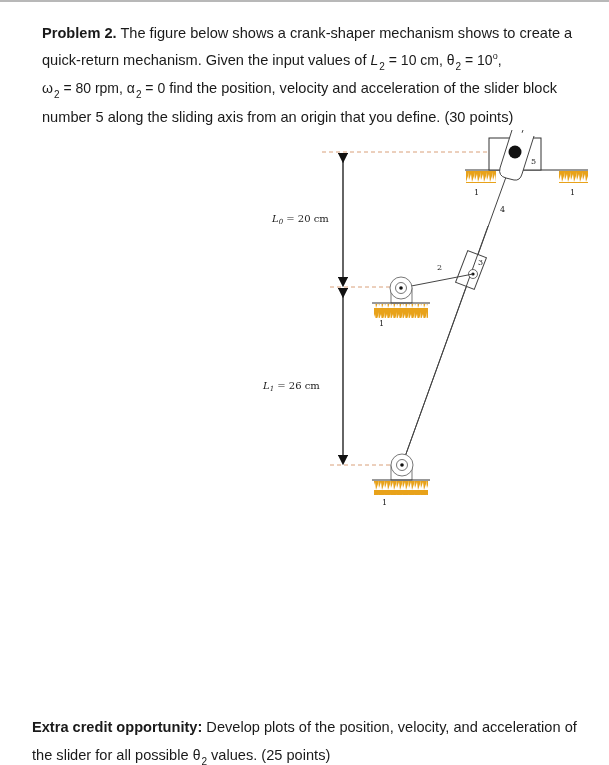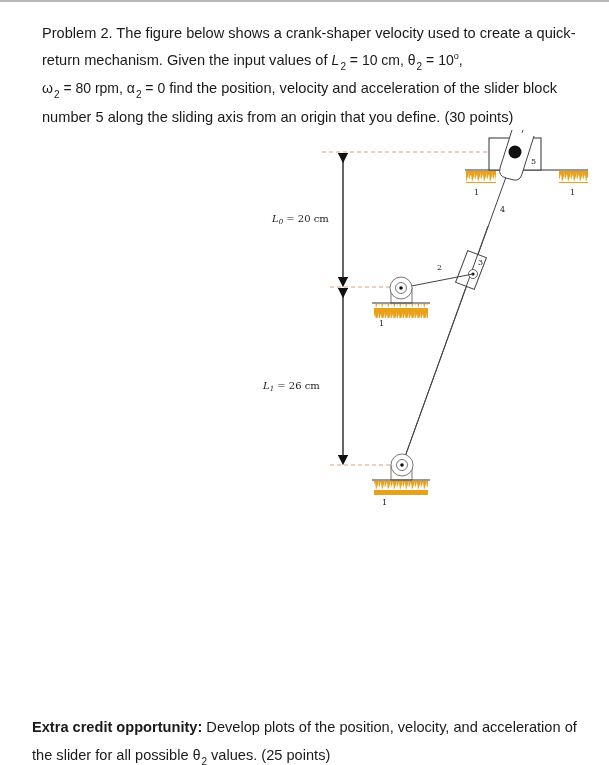--- a/index.html
+++ b/index.html
@@ -1,33 +1,33 @@
 <!DOCTYPE html>
 <html><head>
   <meta charset="utf-8">
   <style>
     html, body { margin: 0; padding: 0; background: #ffffff; }
     body { width: 609px; height: 765px; position: relative; overflow: hidden; font-family: "Liberation Sans", sans-serif; color: #1a1a1a; }
     .top-rule { position: absolute; left: 0; top: 0; width: 609px; height: 2px; background: #b8b8b8; }
     .problem { position: absolute; left: 42px; top: 20px; width: 560px; font-size: 14.6px; line-height: 26.5px; }
-    .problem b { font-weight: normal; }
+    .problem b { font-weight: bold; }
     .math { font-family: Liberation Sans, sans-serif; font-size: 14px; }
     .math i { font-style: italic; }
     .sub { font-size: 10px; position: relative; top: 5px; margin-left: 1px; }
     .sup { font-size: 9px; position: relative; top: -6px; }
     .figure { position: absolute; left: 0; top: 130px; width: 609px; height: 400px; }
     .extra { position: absolute; left: 32px; top: 713px; width: 560px; font-size: 14.6px; line-height: 28px; }
   </style>
 </head>
 <body>
 
 <div class="top-rule"></div>
 
 <div class="problem">
-  <b>Problem 2.</b><span> The figure below shows a crank-shaper velocity used to create a quick-return mechanism. Given the input values of </span><span class="math"><i>L</i><span class="sub">2</span><span> = 10 cm, </span><span>θ</span><span class="sub">2</span><span> = 10</span><span class="sup">o</span><span>,</span></span><br>
+  <b>Problem 2.</b><span> The figure below shows a crank-shaper mechanism shows to create a quick-return mechanism. Given the input values of </span><span class="math"><i>L</i><span class="sub">2</span><span> = 10 cm, </span><span>θ</span><span class="sub">2</span><span> = 10</span><span class="sup">o</span><span>,</span></span><br>
   <span class="math"><span>ω</span><span class="sub">2</span><span> =  80 rpm, </span><span>α</span><span class="sub">2</span><span> = 0</span></span><span> find the position, velocity and acceleration of the slider block number 5 along the sliding axis from an origin that you define. (30 points)</span>
 </div>
 
 <svg class="figure" viewBox="0 130 609 400" width="609" height="400" xmlns="http://www.w3.org/2000/svg">
   <defs>
     <pattern id="hatch" width="6" height="14" patternUnits="userSpaceOnUse">
       <rect width="6" height="14" fill="#ffffff"></rect>
       <path d="M0 0 L6 0 L6 8 L4 14 L3 6 L1 12 L0 4 Z" fill="#e8a21a"></path>
     </pattern>
     <marker id="arr" markerWidth="8" markerHeight="8" refX="4" refY="4" orient="auto">

